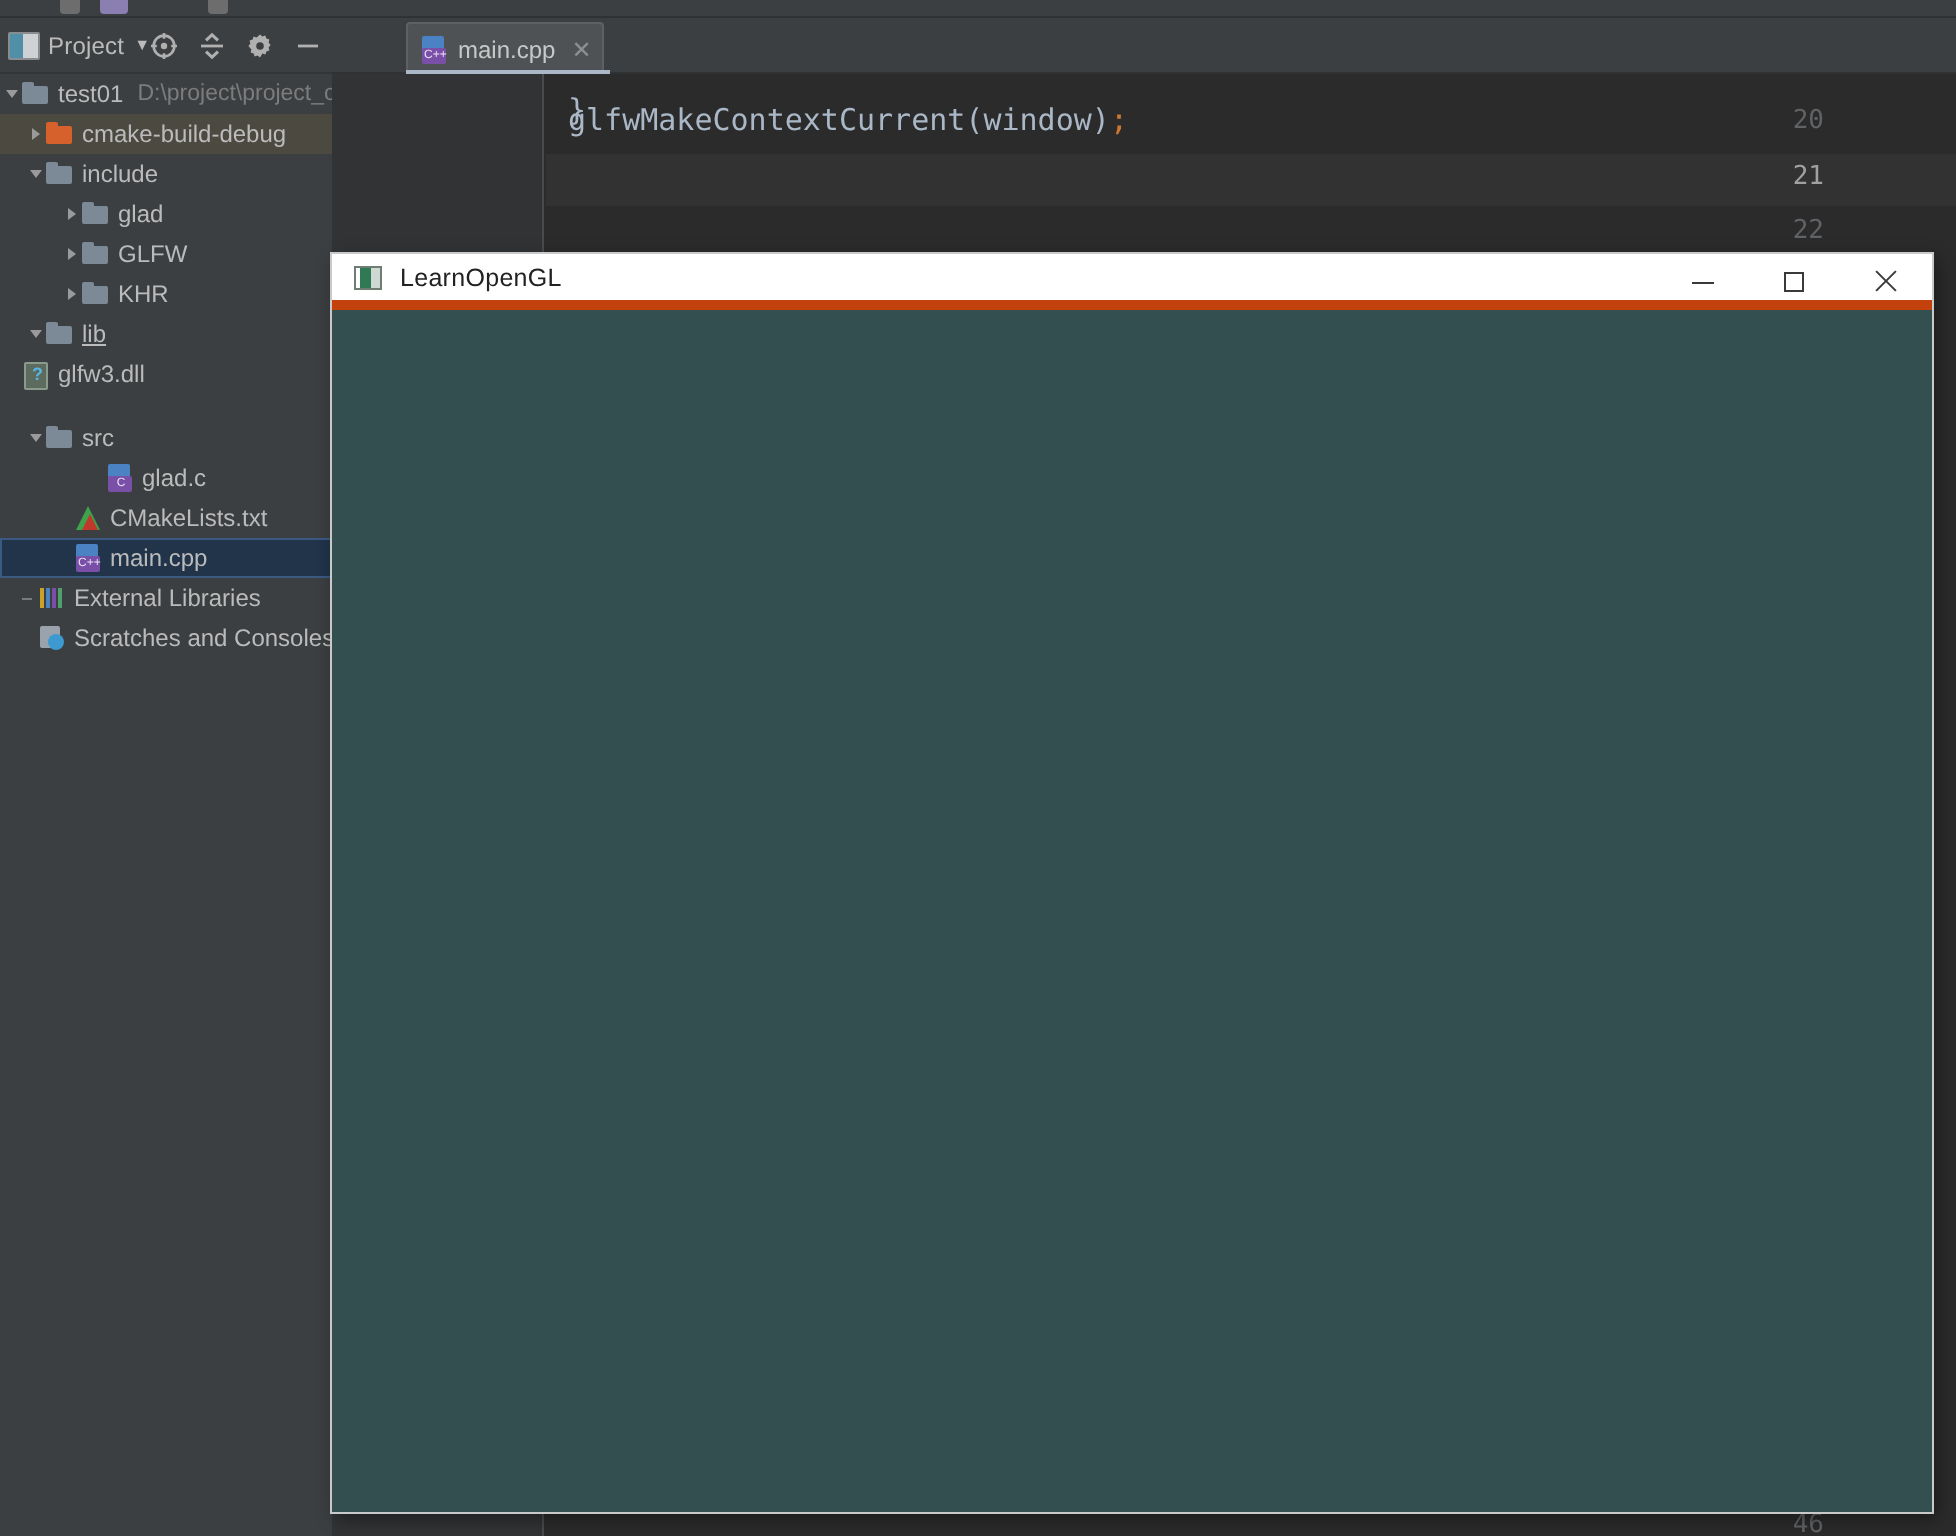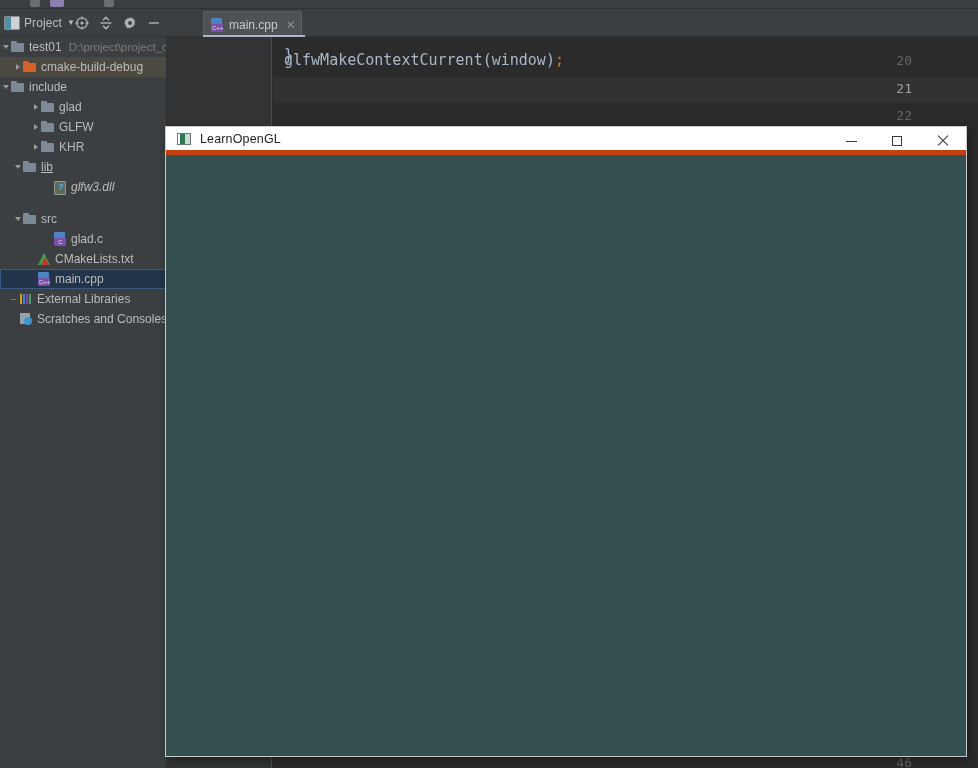--- a/index.html
+++ b/index.html
@@ -269,21 +269,21 @@
           <span class="lbl">test01</span>
           <span class="sub">D:\project\project_c+</span>
         </div>
         <div class="node hl" style="padding-left: 12px;">
           <span class="arrow">
             <i></i>
           </span>
           <span class="ic folder orange"></span>
           <span class="lbl">cmake-build-debug</span>
         </div>
-        <div class="node" style="">
+        <div class="node" style="padding-left: 12px;">
           <span class="arrow down">
             <i></i>
           </span>
           <span class="ic folder"></span>
           <span class="lbl">include</span>
         </div>
         <div class="node" style="padding-left: 30px;">
           <span class="arrow">
             <i></i>
           </span>
@@ -304,21 +304,21 @@
           <span class="ic folder"></span>
           <span class="lbl">KHR</span>
         </div>
         <div class="node" style="padding-left: 12px; text-decoration: underline;">
           <span class="arrow down">
             <i></i>
           </span>
           <span class="ic folder"></span>
           <span class="lbl">lib</span>
         </div>
-        <div class="node" style="padding-left: 42px; font-style: italic;">
+        <div class="node" style="">
           <span class="arrow"></span>
           <span class="ic dll"></span>
           <span class="lbl">glfw3.dll</span>
         </div>
         <div class="node" style="padding-left: 12px; margin-top: 12px;">
           <span class="arrow down">
             <i></i>
           </span>
           <span class="ic folder"></span>
           <span class="lbl">src</span>

